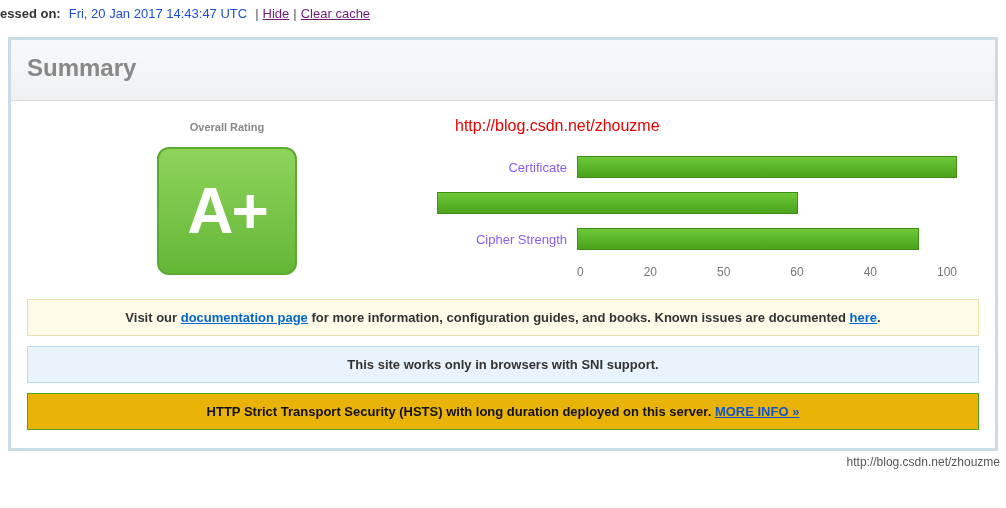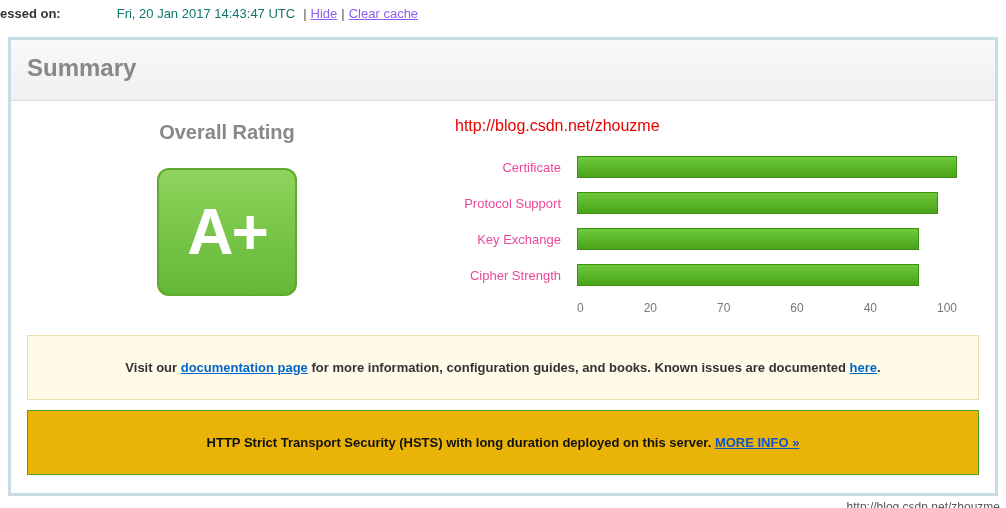--- a/index.html
+++ b/index.html
@@ -1,52 +1,52 @@
 <!DOCTYPE html>
 <html><head>
   <meta charset="utf-8">
   <style>
     * { margin: 0; padding: 0; box-sizing: border-box; }
     body { font-family: Arial, Helvetica, sans-serif; font-size: 13px; color: #333; background: #fff; width: 1006px; }
     
     .top-bar { display: flex; justify-content: space-between; align-items: center; padding: 6px 8px 8px 0; font-size: 13px; }
     .top-left { display: flex; align-items: center; gap: 4px; color: #333; }
     .top-left .label { font-weight: bold; }
-    .top-left .date { color: #0f766e; padding-left: 4px; padding-right: 4px; margin-left: 48px; }
-    .top-left a { color: #8b5cf6; text-decoration: underline; }
+    .top-left .date { color: #1d4ed8; padding-left: 4px; padding-right: 4px; }
+    .top-left a { color: #701a75; text-decoration: underline; }
     .top-left .sep { color: #555; }
     .scan-another { color: #0b5de6; font-weight: bold; font-size: 18px; text-decoration: underline; margin-right: 2px; }
     
     .panel { border: 3px solid #c9dce6; margin: 8px 8px 0 8px; background: #fff; }
     .panel-header { background: linear-gradient(#f8f9fa, #eef0f1); border-bottom: 1px solid #ddd; padding: 14px 16px 18px 16px; }
     .panel-title { font-size: 24px; font-weight: bold; color: #888; }
     
     .content { padding: 10px 16px 18px 16px; }
     
     .cols { display: flex; }
     .left-col { width: 400px; text-align: center; padding-top: 10px; }
     .right-col { flex: 1; position: relative; }
     
-    .overall-label { color: #888; font-weight: bold; font-size: 20px; margin-bottom: 24px; }
+    .overall-label { color: #888; font-weight: bold; font-size: 11px; margin-bottom: 14px; }
     
     .grade-box { width: 140px; height: 128px; margin: 0 auto; border-radius: 12px; background: linear-gradient(#8ed45c, #64b736); border: 2px solid #5ea92f; display: flex; align-items: center; justify-content: center; }
     .grade-text { color: #fff; font-size: 64px; font-weight: bold; letter-spacing: -2px; }
     
     .watermark { color: #e80000; font-size: 16px; font-family: Arial; position: absolute; top: 6px; left: 28px; }
     
     .chart { margin-top: 40px; margin-left: 10px; }
     
     .chart-row { display: flex; align-items: center; height: 32px; margin-bottom: 4px; }
-    .chart-label { width: 140px; text-align: right; padding-right: 16px; font-size: 13px; color: #ec4899; }
+    .chart-label { width: 140px; text-align: right; padding-right: 10px; font-size: 13px; color: #8b5cf6; }
     .chart-track { width: 380px; position: relative; height: 22px; }
     .chart-bar { height: 22px; background: linear-gradient(#6dc83a, #4aa31a); border: 1px solid #3f8f15; }
     
     .chart-axis { display: flex; margin-left: 140px; width: 380px; justify-content: space-between; color: #777; font-size: 12px; padding-top: 6px; }
     
-    .banner { margin-top: 20px; padding: 24px 14px; text-align: center; font-size: 13px; font-weight: bold; border: 1px solid; }
+    .banner { margin-top: 20px; padding: 10px 14px; text-align: center; font-size: 13px; font-weight: bold; border: 1px solid; }
     .banner.yellow { background: #fffbe8; border-color: #e8e0a8; }
     .banner.blue { background: #e9f3fb; border-color: #bdd9ed; margin-top: 10px; }
     .banner.green { background: #eab308; border-color: #4aa31a; color: #111; margin-top: 10px; }
     .banner a.doc { color: #0066cc; text-decoration: underline; font-weight: bold; }
     .banner a.more { color: #1155cc; text-decoration: underline; font-weight: bold; }
     
     .footer-wm { text-align: right; font-size: 12px; color: #555; padding: 4px 6px; }
   </style>
 </head>
 <body>
@@ -78,54 +78,50 @@
         <div class="watermark">http://blog.csdn.net/zhouzme</div>
         <div class="chart">
           <div id="chart-rows">
               <div class="chart-row">
                 <div class="chart-label">Certificate</div>
                 <div class="chart-track">
                   <div class="chart-bar" style="width: 100%;"></div>
                 </div>
               </div>
               <div class="chart-row">
-                <div class="chart-label">Protocol Support</div>
                 <div class="chart-track">
                   <div class="chart-bar" style="width: 95%;"></div>
-                </div>
-              </div>
-              <div class="chart-row">
-                <div class="chart-label">Key Exchange</div>
-                <div class="chart-track">
-                  <div class="chart-bar" style="width: 90%;"></div>
                 </div>
               </div>
               <div class="chart-row">
                 <div class="chart-label">Cipher Strength</div>
                 <div class="chart-track">
                   <div class="chart-bar" style="width: 90%;"></div>
                 </div>
               </div>
             </div>
           <div class="chart-axis" id="chart-axis">
               <span>0</span>
               <span>20</span>
-              <span>70</span>
+              <span>50</span>
               <span>60</span>
               <span>40</span>
               <span>100</span>
             </div>
         </div>
       </div>
     </div>
 
     <div class="banner yellow">
       <span>Visit our </span><a href="#" class="doc">documentation page</a><span> for more information, configuration guides, and books. Known issues are documented </span><a href="#" class="doc">here</a><span>.</span>
     </div>
 
+    <div class="banner blue">
+      <span>This site works only in browsers with SNI support.</span>
+    </div>
 
     <div class="banner green">
       <span>HTTP Strict Transport Security (HSTS) with long duration deployed on this server.  </span><a href="#" class="more">MORE INFO »</a>
     </div>
   </div>
 </div>
 
 <div class="footer-wm">http://blog.csdn.net/zhouzme</div>
 
 </body></html>

